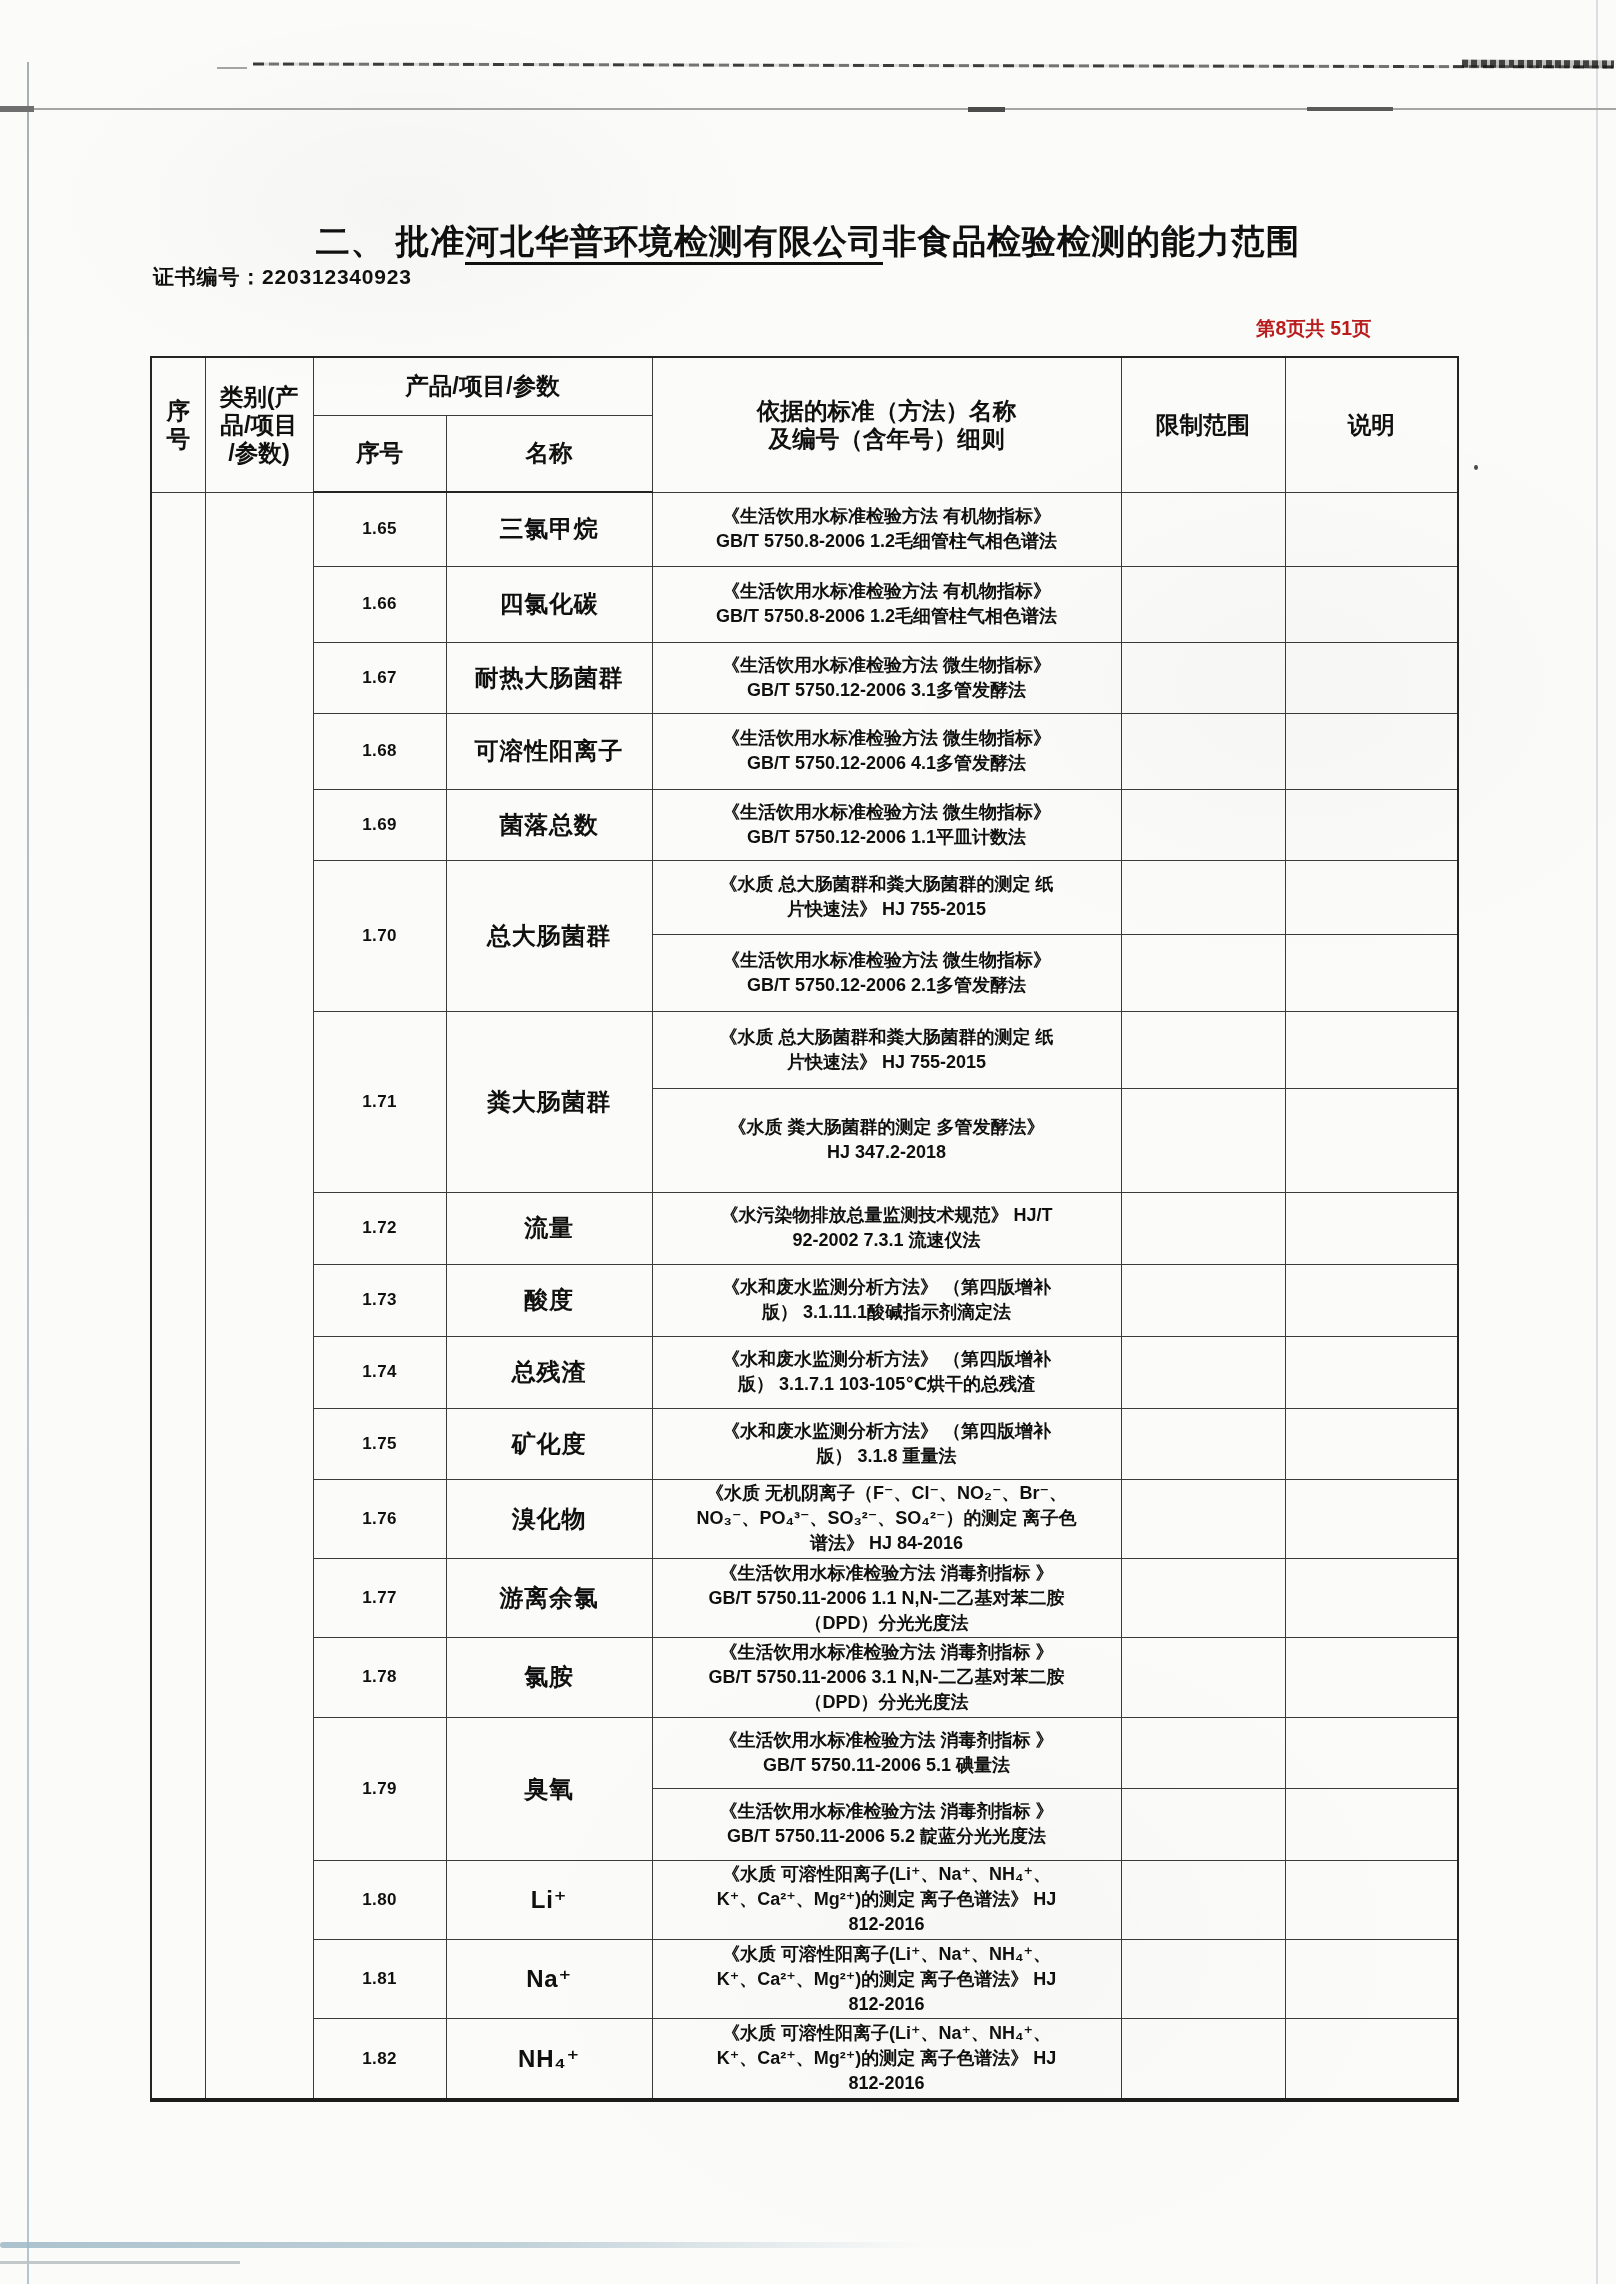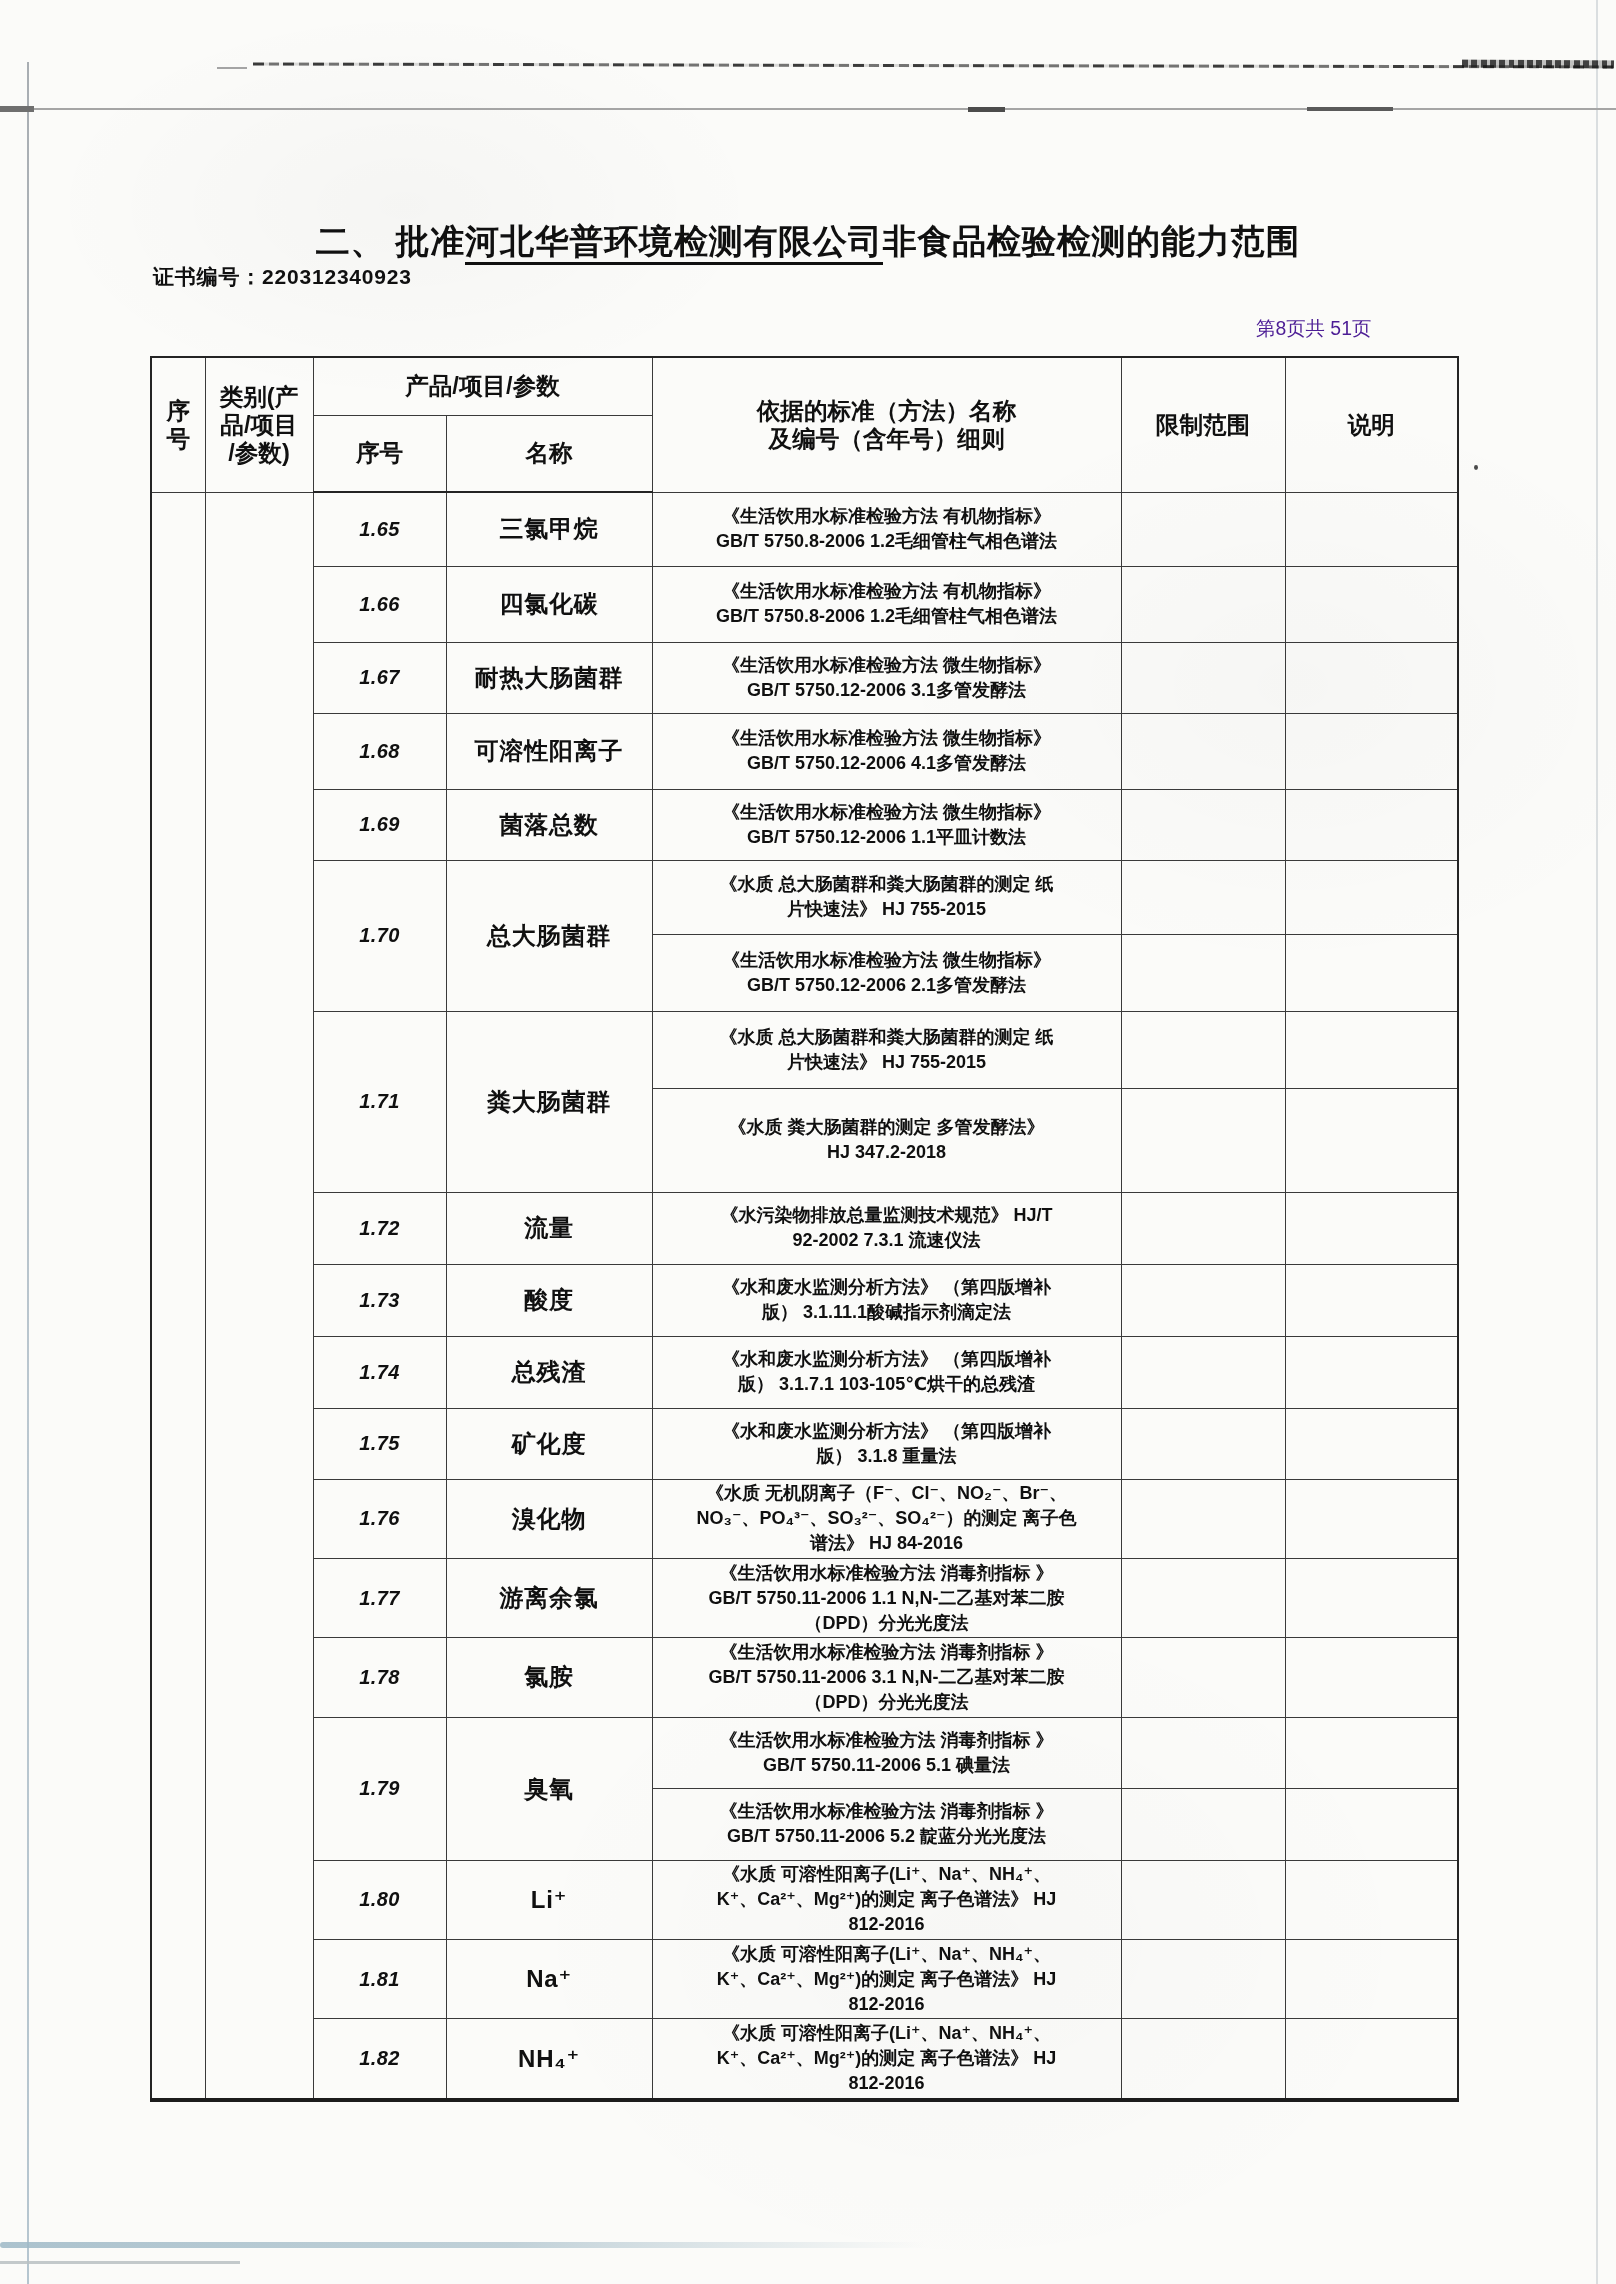--- a/index.html
+++ b/index.html
@@ -55,41 +55,41 @@
     color:#101010;
   }
   .title .u{border-bottom:3.4px solid #101010;padding-bottom:1.7px;}
   .cert-line,.addr-line{
     position:absolute;left:153px;font-size:21px;font-weight:700;letter-spacing:0.8px;color:#101010;
   }
   .cert-line{top:263px;}
   .addr-line{top:312px;}
   .page-info{
     position:absolute;left:1256px;top:315px;width:168px;
-    font-size:19.4px;font-weight:400;color:#4c1d95;white-space:pre;
+    font-size:19.4px;font-weight:700;color:#b91c1c;white-space:pre;
   }
 
   
   table.cap{
     position:absolute;left:150px;top:356px;
     width:1307px;table-layout:fixed;border-collapse:collapse;
     border:2.5px solid #242424;border-bottom:4.2px solid #1c1c1c;
   }
   table.cap th,table.cap td{
     border:1.7px solid #3a3a3a;
     padding:1.7px 3.4px;
     text-align:center;vertical-align:middle;
     font-weight:700;color:#101010;
     overflow:visible;
   }
   thead th{font-size:23.6px;line-height:28px;white-space:pre-line;font-weight:700;}
   thead tr.h1{height:58px;}
   thead tr.h2{height:77px;}
   thead tr.h2 th{border-bottom:2.5px solid #242424;}
-  td.no-cell{font-size:20px;letter-spacing:0.4px;font-style:italic;}
+  td.no-cell{font-size:17px;letter-spacing:0.4px;}
   td.name-cell{font-size:24px;letter-spacing:0.8px;}
   td.method-cell{font-size:18px;line-height:25px;white-space:pre-line;letter-spacing:0;}
   td.limit-cell,td.note-cell{font-size:22px;}
   td.spacer-col{background:transparent;}
 </style>
 </head>
 <body>
 
 <div class="page">
 

